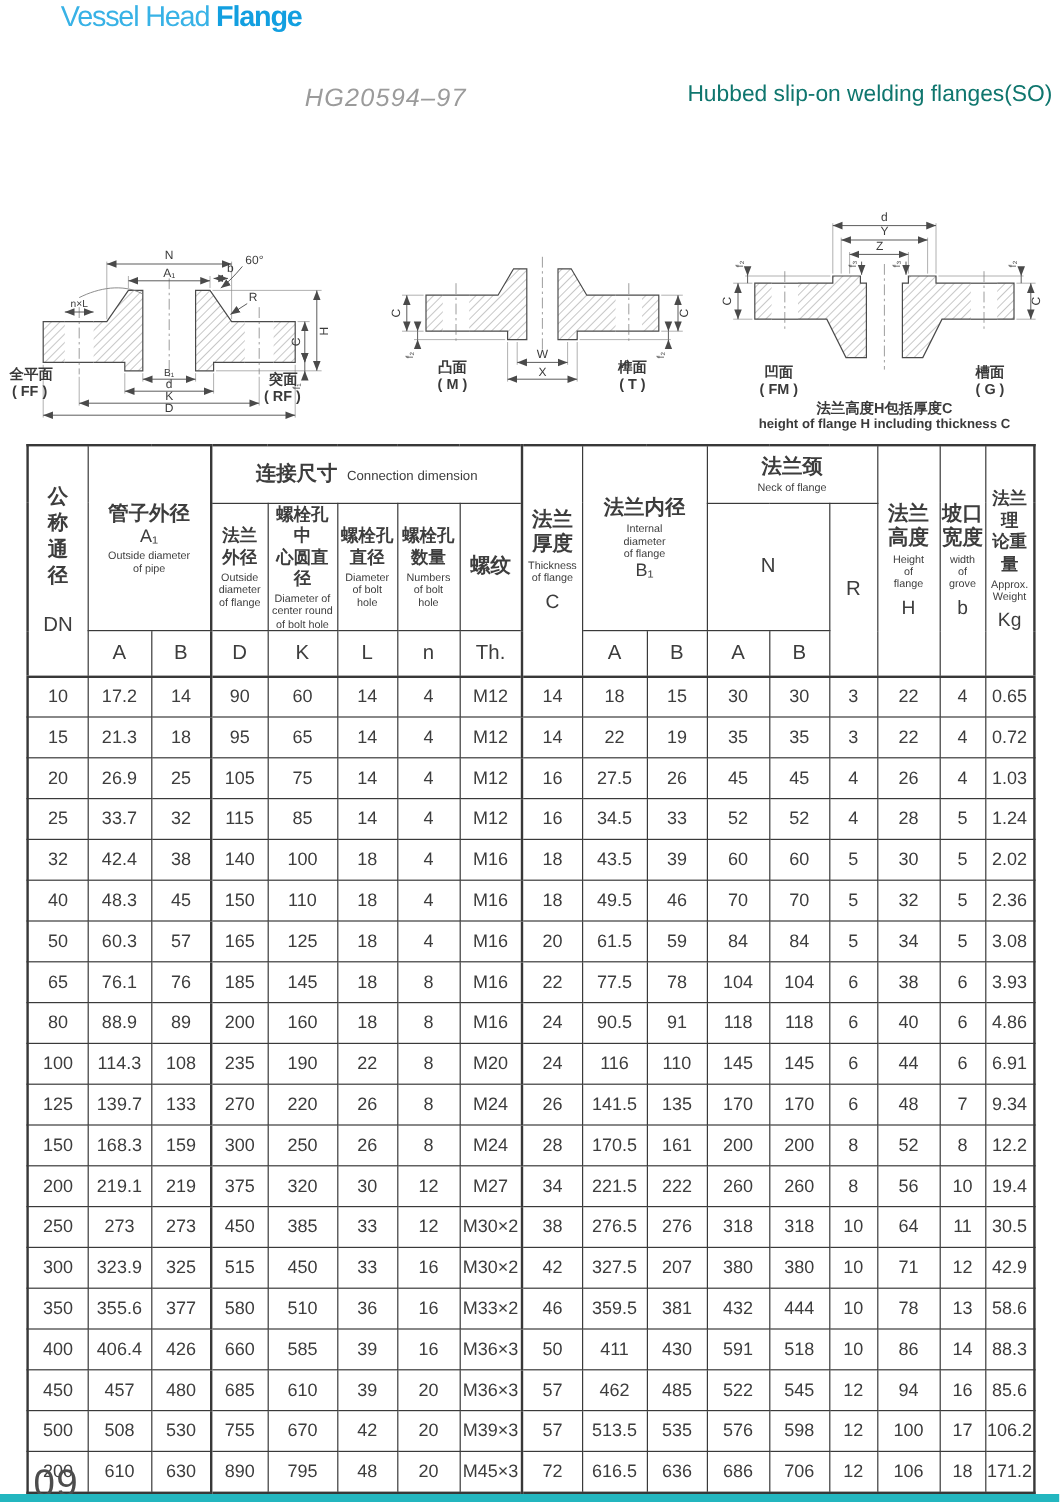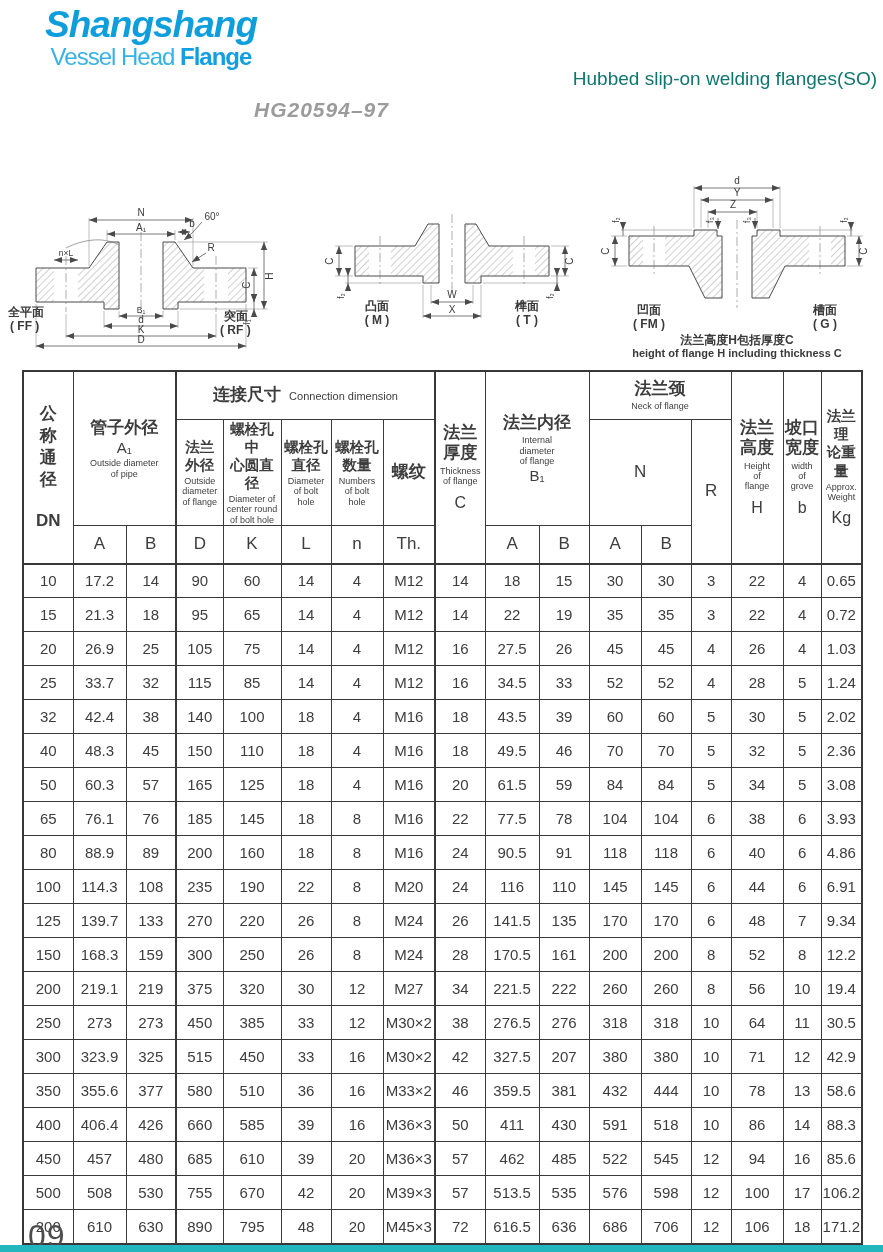--- a/index.html
+++ b/index.html
@@ -6,21 +6,21 @@
   html,body { background:#fff; }
   body { font-family:"Liberation Sans", sans-serif; color:#3d3d3d; }
   .page { position:relative; width:883px; height:1252px; background:#fff; overflow:hidden; }
 
   
   .logo { position:absolute; left:36px; top:4px; width:230px; text-align:center; }
   .logo-line1 { font-size:37px; font-weight:bold; font-style:italic; color:#0d9edb; letter-spacing:-1px; }
   .logo-line2 { font-size:24px; color:#38b2e6; margin-top:-3px; letter-spacing:-1px; }
   .logo-line2 .bold { font-weight:bold; color:#129fe0; }
   .title-main { position:absolute; left:252px; top:28px; width:628px; font-size:30px; color:#3b3b3b; letter-spacing:0; white-space:nowrap; }
-  .std-code { position:absolute; left:254px; top:70px; font-size:21px; font-weight:bold; font-style:italic; color:#9b9b9b; letter-spacing:1px;margin-top:28px; }
+  .std-code { position:absolute; left:254px; top:70px; font-size:21px; font-weight:normal; font-style:italic; color:#9b9b9b; letter-spacing:1px; }
   .subtitle { position:absolute; right:6px; top:68px; font-size:19px; color:#0f766e; }
 
   
   .figures { position:absolute; top:150px; left:0; width:883px; height:212px; display:flex; justify-content:space-between; padding:0 6px; }
   .fig { flex:0 0 auto; }
   .fig1 { margin-top:6px; } .fig2 { margin-top:34px; } .fig3 { margin-top:8px; }
   svg text { font-size:10px; fill:#3a3a3a; font-family:"Liberation Sans", sans-serif; }
   svg text.zh { font-size:12px; font-weight:bold; }
   svg text.sm { font-size:8.5px; }
   svg text.cap { font-size:12px; font-weight:bold; }
@@ -32,35 +32,34 @@
   .spec thead { border-bottom:2px solid #383838; }
   .spec td { height:34px; font-size:15px; }
   .gb { border-right:2px solid #383838 !important; }
   .r1 th { height:48px; } .r2 th { height:57px; } .r3 th { height:38px; }
   .zh-big { font-size:17px; font-weight:bold; line-height:1.2; white-space:pre-line;text-align:center; }
   .zh-mid { font-size:14.5px; font-weight:bold; line-height:1.25; white-space:pre-line; }
   .en-sm { font-size:9px; font-weight:normal; line-height:1.15; white-space:pre-line; color:#3d3d3d; margin-top:2px; }
   .sym { font-size:15px; font-weight:normal; margin-top:1px; }
   .letter { font-size:17px; font-weight:normal; }
   .dn-stack { font-size:17px; font-weight:bold; line-height:1.3; white-space:pre-line; }
-  .dn-code { font-size:17px; font-weight:bold; margin-top:20px; }
+  .dn-code { font-size:17px; font-weight:normal; margin-top:20px; }
   .code-bottom { font-size:16px; font-weight:normal; margin-top:7px; }
   .conn-en { font-size:11px; font-weight:normal; margin-left:8px; }
 
   
   .page-num { position:absolute; left:28px; top:1218px; font-size:32px; color:#4c4c4c; letter-spacing:1px; }
   .bottom-bar { position:absolute; left:0; bottom:0; width:883px; height:7px; }
 </style>
 </head>
 <body>
 
 <div class="page">
 
   <div class="logo">
-    <div class="logo-line1">Shangshang</div>
     <div class="logo-line2"><span>Vessel Head </span><span class="bold">Flange</span></div>
   </div>
   <div class="std-code">HG20594–97</div>
   <div class="subtitle">Hubbed slip-on welding flanges(SO)</div>
 
   <div class="figures">
 
     <div class="fig fig1">
       <svg width="300" height="200" viewBox="0 0 300 200">
         <defs>

